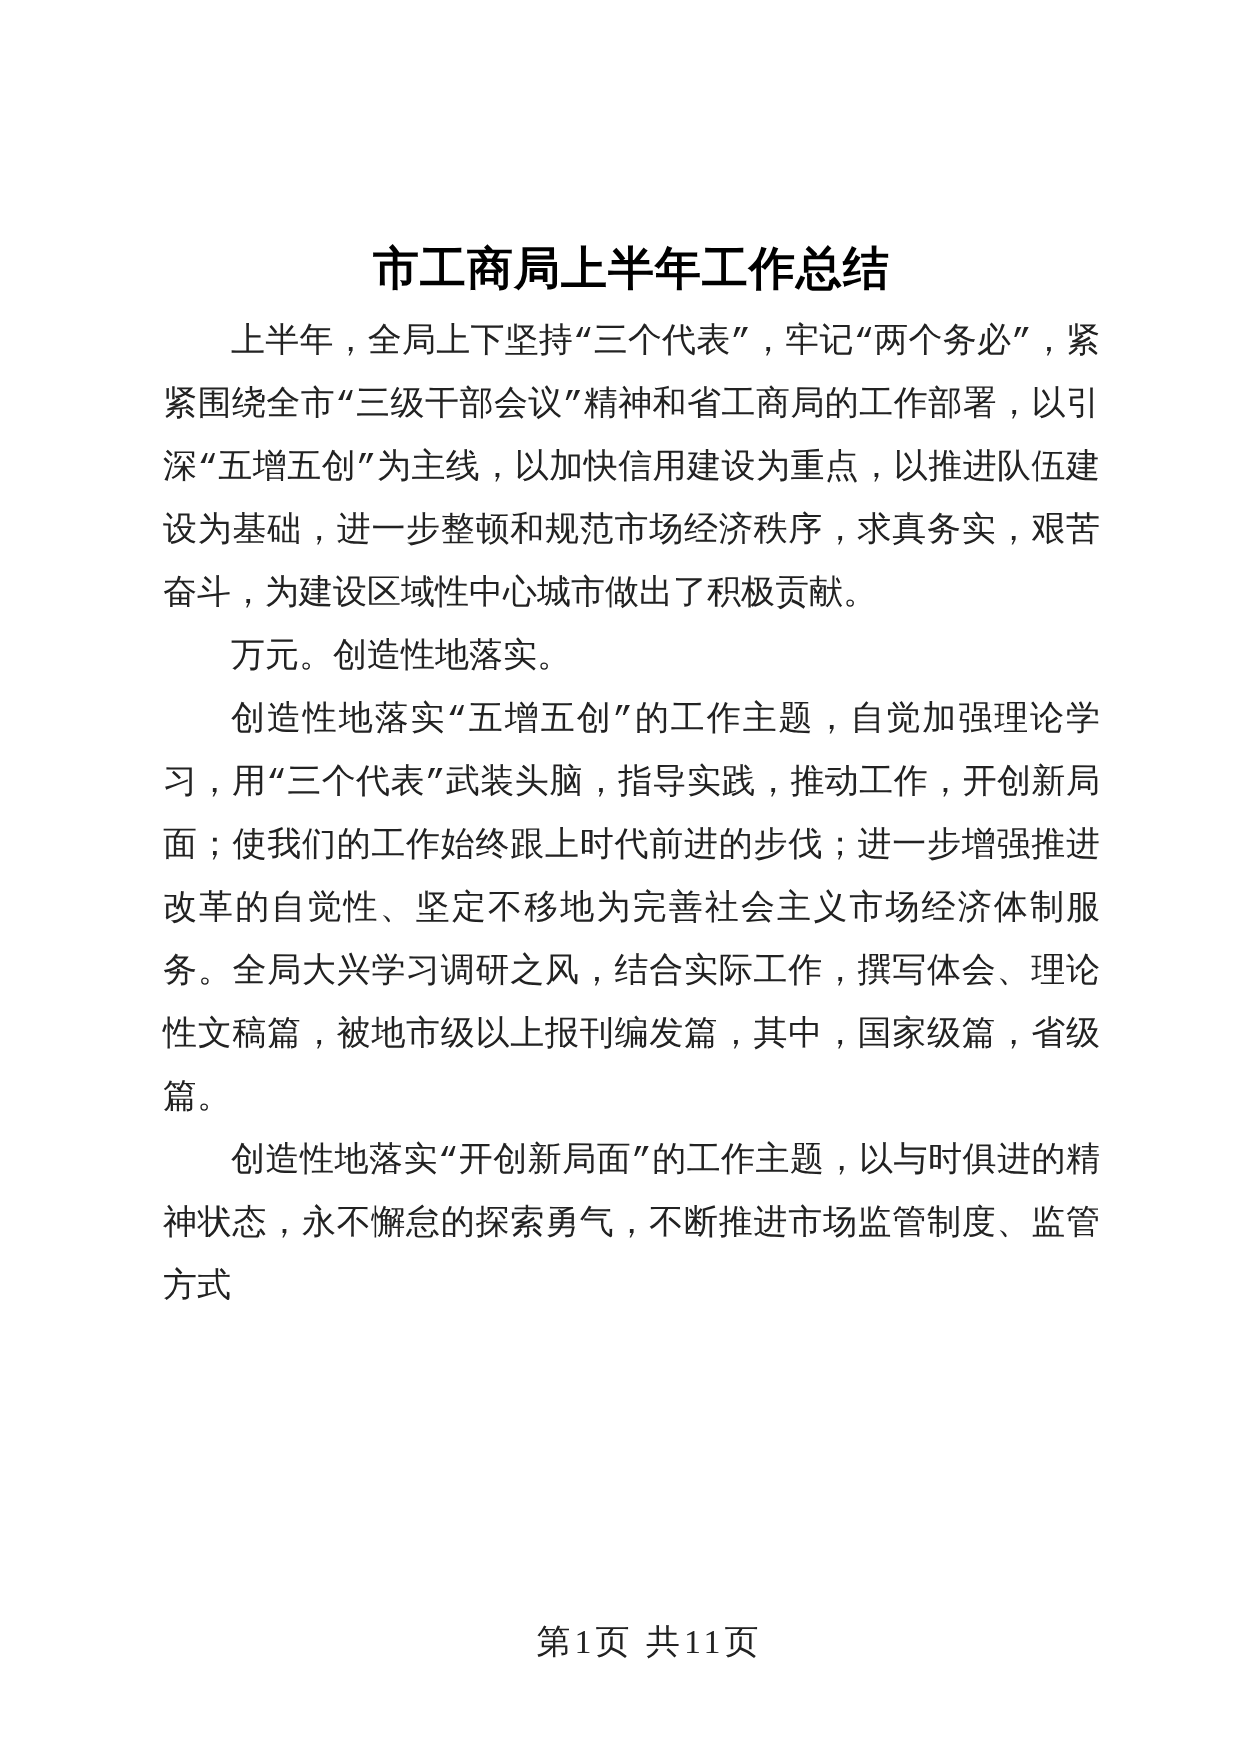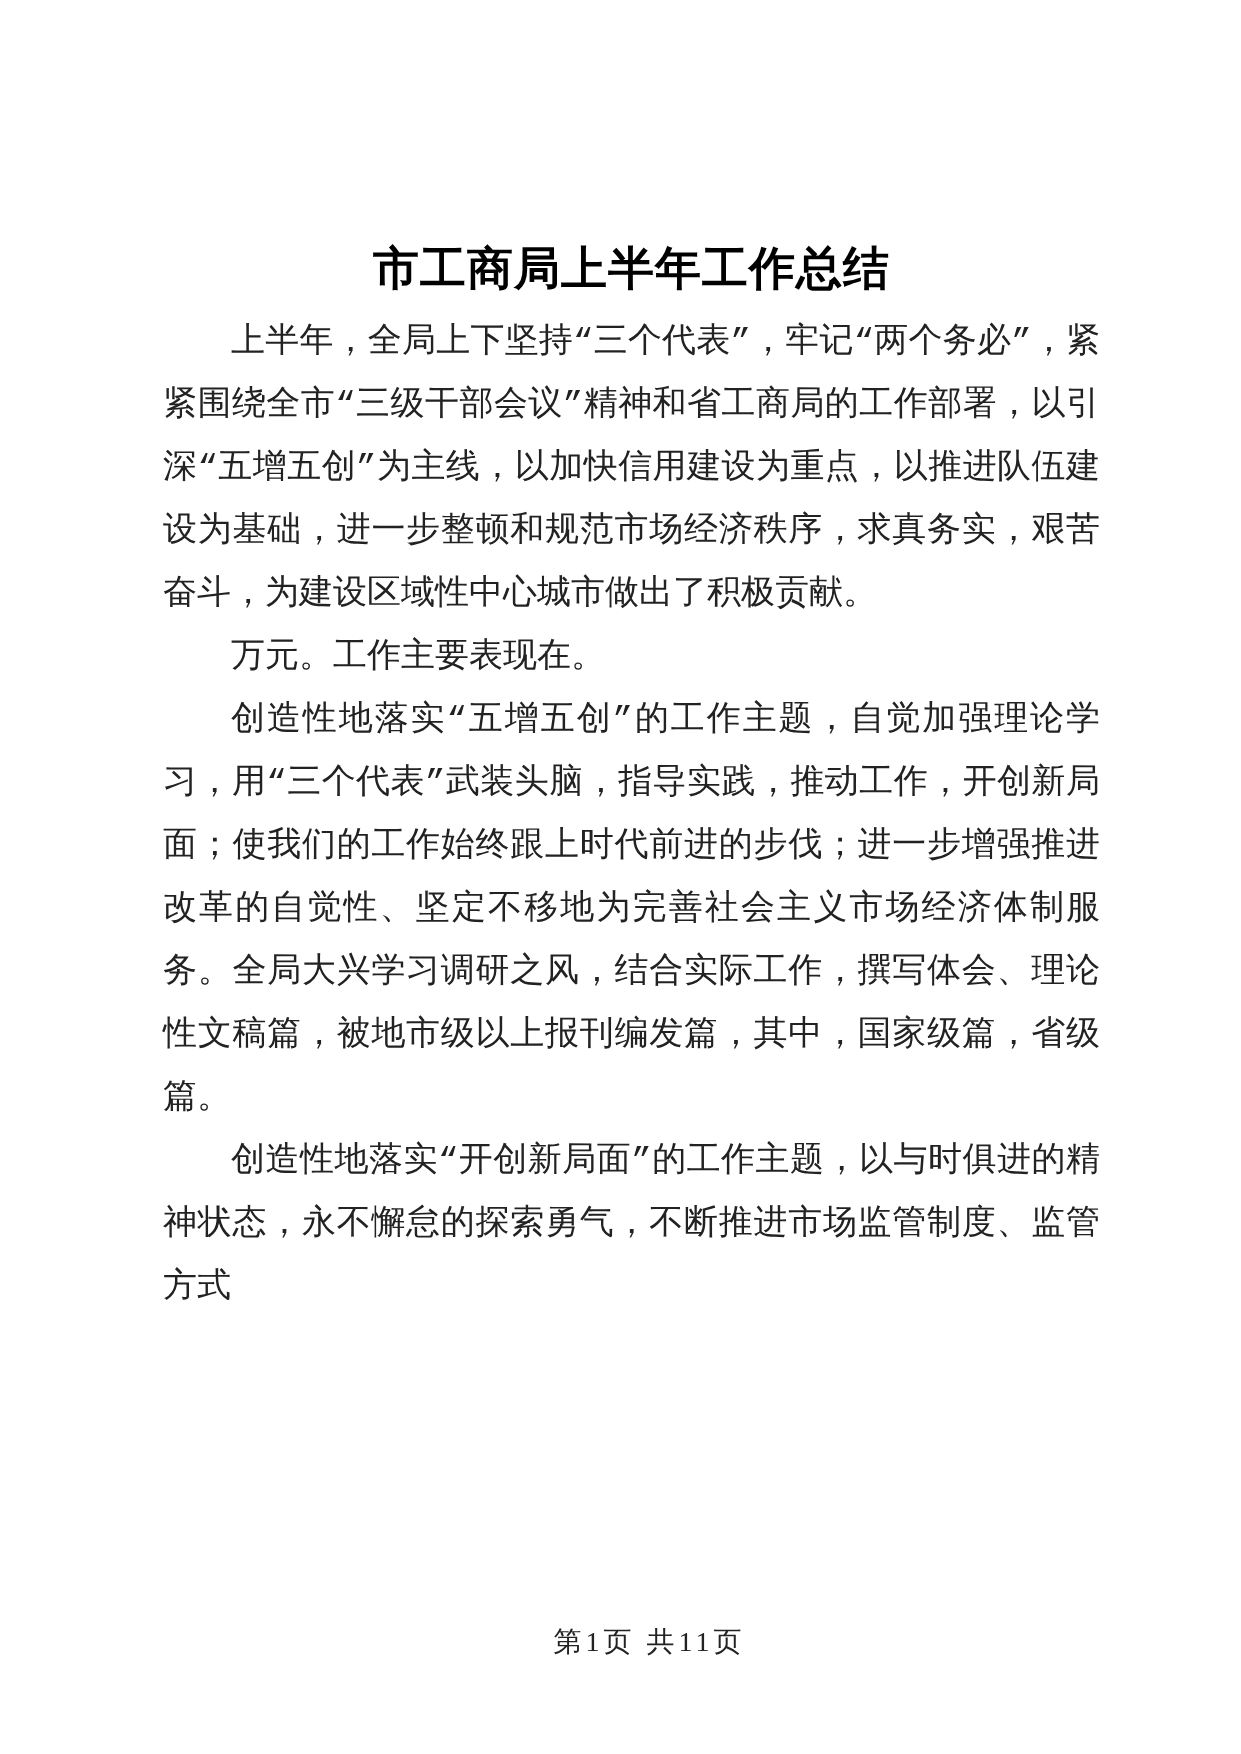--- a/index.html
+++ b/index.html
@@ -44,33 +44,33 @@
     font-family: Liberation Mono, monospace;
   }
   .page-footer {
     position: absolute;
     top: 1612px;
     left: 0;
     width: 100%;
     box-sizing: border-box;
     padding-left: 58px;
     text-align: center;
-    font-size: 28px;
+    font-size: 34px;
     line-height: 34px;
     letter-spacing: 4px;
     color: #222222;
   }
 </style>
 </head>
 <body>
 
 <div class="page">
   <div class="content">
     <h1 class="doc-title">市工商局上半年工作总结</h1>
     <div class="doc-body">
       <p>上半年，全局上下坚持“三个代表”，牢记“两个务必”，紧紧围绕全市“三级干部会议”精神和省工商局的工作部署，以引深“五增五创”为主线，以加快信用建设为重点，以推进队伍建设为基础，进一步整顿和规范市场经济秩序，求真务实，艰苦奋斗，为建设区域性中心城市做出了积极贡献。</p>
-      <p>万元。工作主要表现在。</p>
+      <p>万元。创造性地落实。</p>
       <p>创造性地落实“五增五创”的工作主题，自觉加强理论学习，用“三个代表”武装头脑，指导实践，推动工作，开创新局面；使我们的工作始终跟上时代前进的步伐；进一步增强推进改革的自觉性、坚定不移地为完善社会主义市场经济体制服务。全局大兴学习调研之风，结合实际工作，撰写体会、理论性文稿篇，被地市级以上报刊编发篇，其中，国家级篇，省级篇。</p>
       <p>创造性地落实“开创新局面”的工作主题，以与时俱进的精神状态，永不懈怠的探索勇气，不断推进市场监管制度、监管方式</p>
     </div>
   </div>
   <div class="page-footer">第1页 共11页</div>
 </div>
 
 </body></html>

